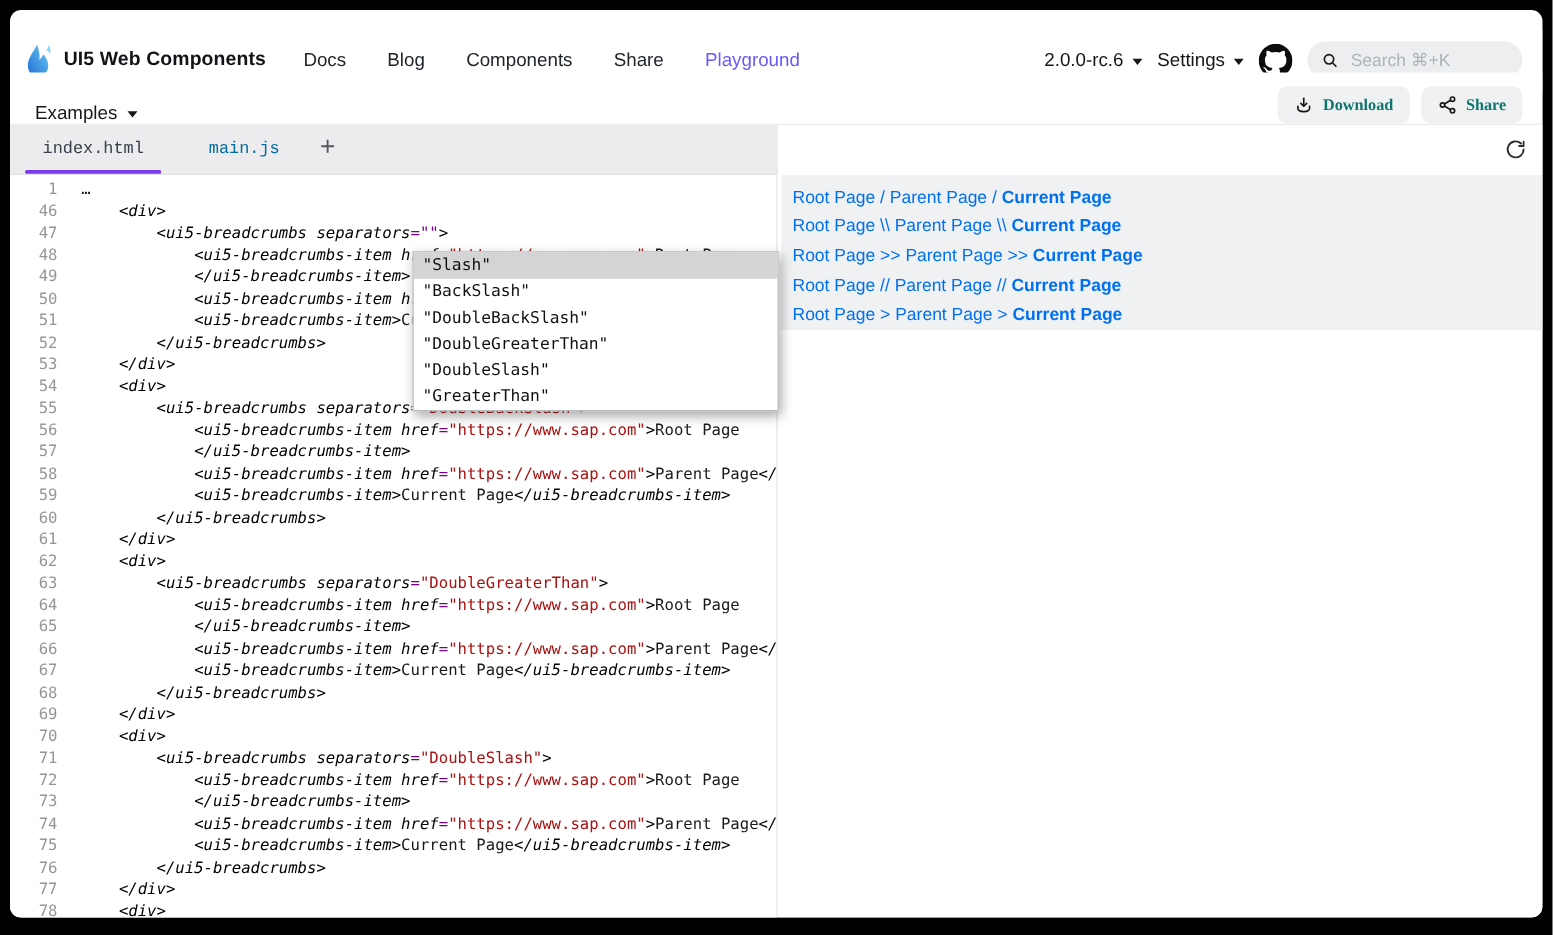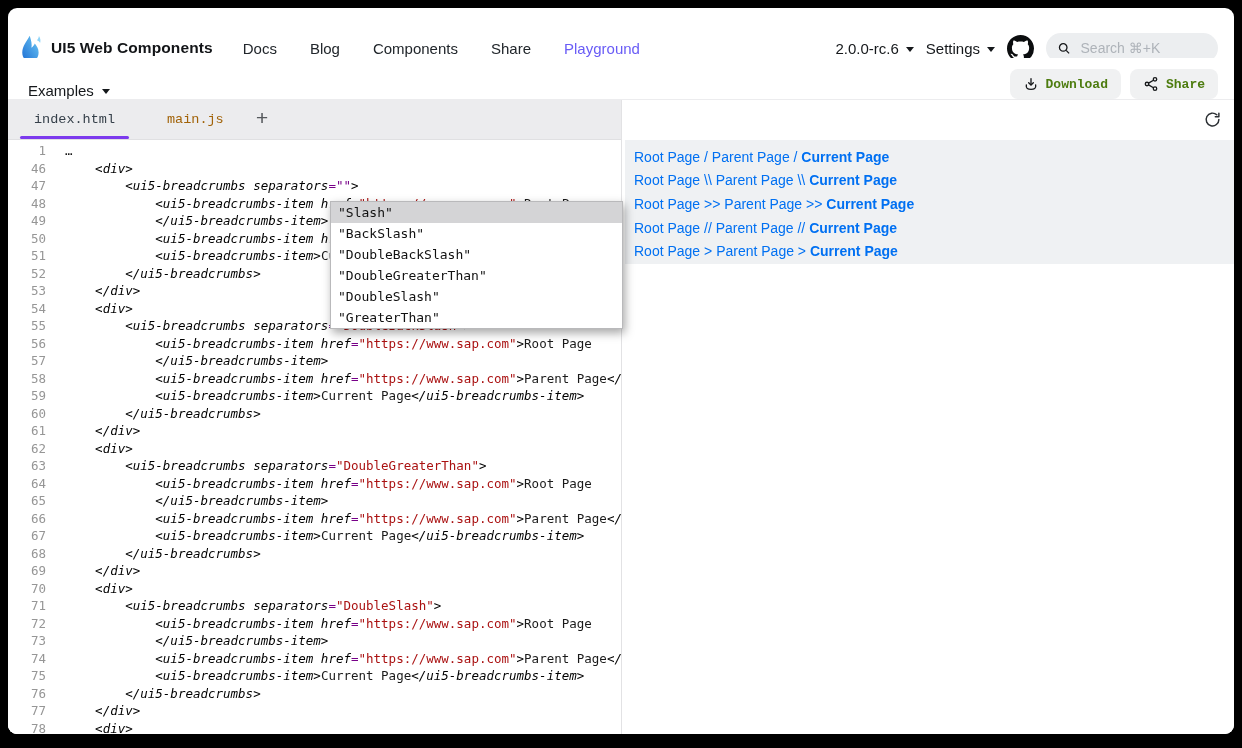--- a/index.html
+++ b/index.html
@@ -38,33 +38,33 @@
   
   .examples-bar{
     position:absolute;left:0;top:50px;width:100%;height:42px;background:#fff;
     display:flex;align-items:flex-end;box-sizing:border-box;padding:0 16px 0 20px;
     border-bottom:1px solid #ececee;
   }
   .examples-label{display:flex;align-items:center;gap:8px;font-size:15px;color:#15181b;cursor:pointer;}
   .bar-buttons{margin-left:auto;display:flex;align-items:center;gap:9px;}
   .btn{
     height:30px;border-radius:8px;background:#f0f1f2;border:none;display:flex;align-items:center;
-    gap:7px;padding:0 13px;font-size:13px;font-weight:bold;color:#4d7c0f;cursor:pointer;
-    font-family:Liberation Mono, monospace;
+    gap:7px;padding:0 13px;font-size:13px;font-weight:bold;color:#0f766e;cursor:pointer;
+    font-family:Liberation Serif, serif;
   }
   .btn svg{display:block;}
   
   .content{position:absolute;left:0;top:92px;width:100%;bottom:0;}
   .editor{position:absolute;left:0;top:0;width:614px;height:100%;background:#fff;border-right:1px solid #e2e2e4;box-sizing:border-box;}
   .tabbar{
     position:absolute;left:0;top:0;width:100%;height:40px;background:#ececee;
     display:flex;align-items:stretch;border-bottom:1px solid #e0e0e2;box-sizing:border-box;font-family:Liberation Mono, monospace;
   }
   .tab{
-    padding:0 26px;display:flex;align-items:center;font-size:13.5px;color:#a16207;cursor:pointer;position:relative;
+    padding:0 26px;display:flex;align-items:center;font-size:13.5px;color:#0369a1;cursor:pointer;position:relative;
   }
   .tab.active{color:#36404a;}
   .tab.active:after{
     content:"";position:absolute;left:12px;right:12px;bottom:0;height:3px;background:#7c3aed;border-radius:2px;
   }
   .newtab{display:flex;align-items:center;padding:0 6px;font-size:21px;color:#55585c;cursor:pointer;}
   .code{
     position:absolute;left:0;top:40px;right:0;bottom:0;overflow:hidden;background:#fff;
     font-family:"DejaVu Sans Mono", monospace;font-size:12.5px;line-height:17.5px;padding-top:2px;
   }

